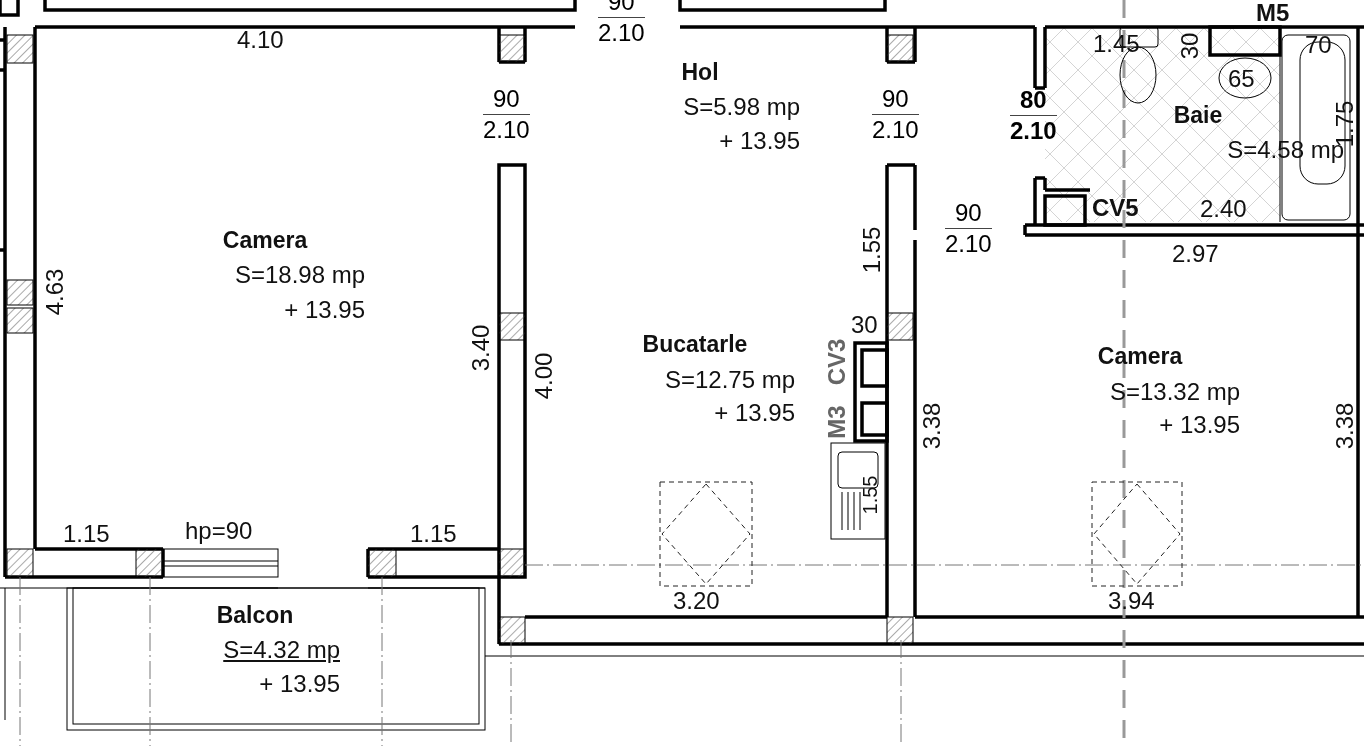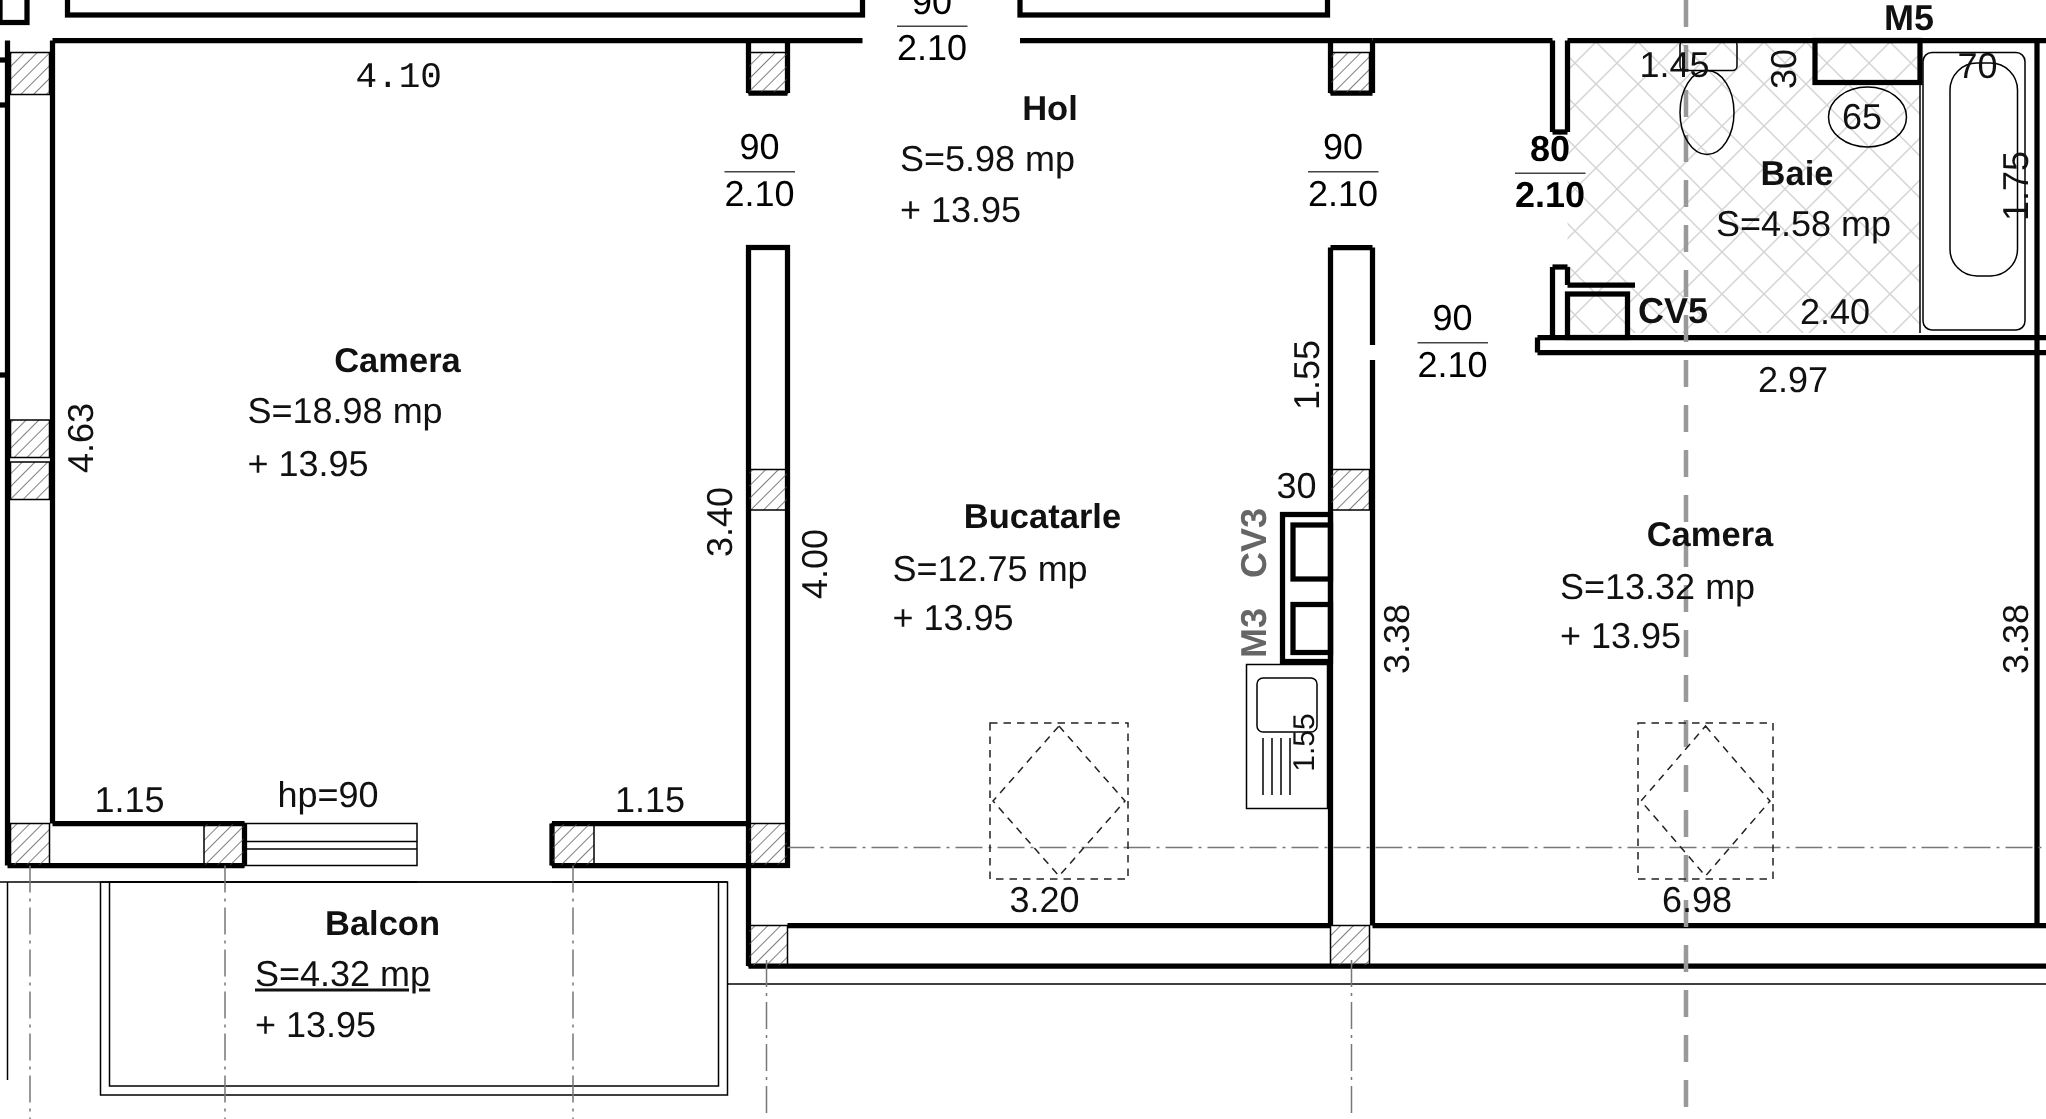--- a/index.html
+++ b/index.html
@@ -1,20 +1,20 @@
 <!DOCTYPE html>
 <html><head>
 <meta charset="utf-8">
 <style>
   html, body { margin: 0; padding: 0; background: #ffffff; }
   body { width: 1364px; height: 746px; overflow: hidden; position: relative; font-family: "Liberation Sans", sans-serif; }
   svg { position: absolute; left: 0; top: 0; }
   .lbl { position: absolute; color: #111; white-space: nowrap; line-height: 1; }
   .room-name { font-weight: bold; font-size: 23px; text-align: center; }
-  .room-area, .room-extra { font-size: 24px; text-align: left; }
+  .room-area, .room-extra { font-size: 24px; text-align: right; }
   .dim { font-size: 24px; }
   .vert { transform: rotate(-90deg); transform-origin: center center; }
   .door { position: absolute; text-align: center; font-size: 24px; line-height: 1; }
   .door .top { display: block; padding: 0 6px 3px 6px; border-bottom: 1.5px solid #444; }
   .door .bot { display: block; padding-top: 3px; }
   .tag { font-weight: bold; font-size: 24px; }
   .gray { color: #666; }
 </style>
 </head>
 <body>
@@ -200,23 +200,23 @@
 </div>
 <div class="door" style="left:1010px;top:88px;font-weight:bold;">
   <span class="top">80</span>
   <span class="bot">2.10</span>
 </div>
 <div class="door" style="left:945px;top:201px;">
   <span class="top">90</span>
   <span class="bot">2.10</span>
 </div>
 
-<div class="lbl dim" style="left:237px;top:41px;font-family:Liberation Mono, monospace;">4.10</div>
+<div class="lbl dim" style="left:237px;top:28px;">4.10</div>
 <div class="lbl dim" style="left:673px;top:589px;">3.20</div>
-<div class="lbl dim" style="left:1108px;top:589px;">6.98</div>
+<div class="lbl dim" style="left:1108px;top:589px;">3.94</div>
 <div class="lbl dim" style="left:1172px;top:242px;">2.97</div>
 <div class="lbl dim" style="left:1093px;top:32px;">1.45</div>
 <div class="lbl dim" style="left:1228px;top:67px;">65</div>
 <div class="lbl dim" style="left:1305px;top:33px;">70</div>
 <div class="lbl dim" style="left:1200px;top:197px;">2.40</div>
 <div class="lbl dim" style="left:63px;top:522px;">1.15</div>
 <div class="lbl dim" style="left:410px;top:522px;">1.15</div>
 <div class="lbl dim" style="left:185px;top:519px;">hp=90</div>
 <div class="lbl dim" style="left:851px;top:313px;">30</div>
 

